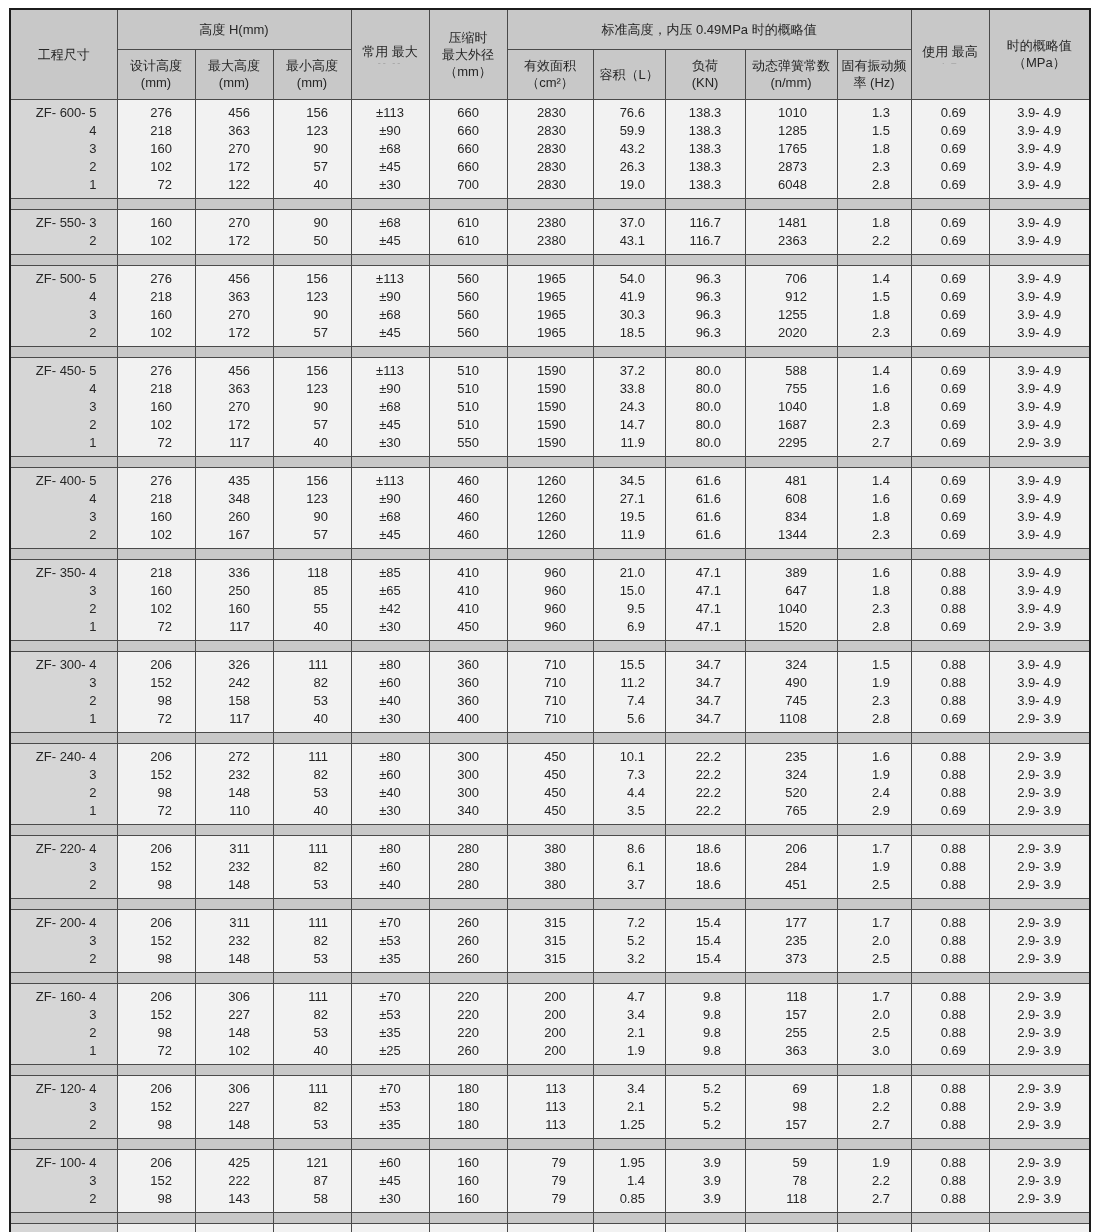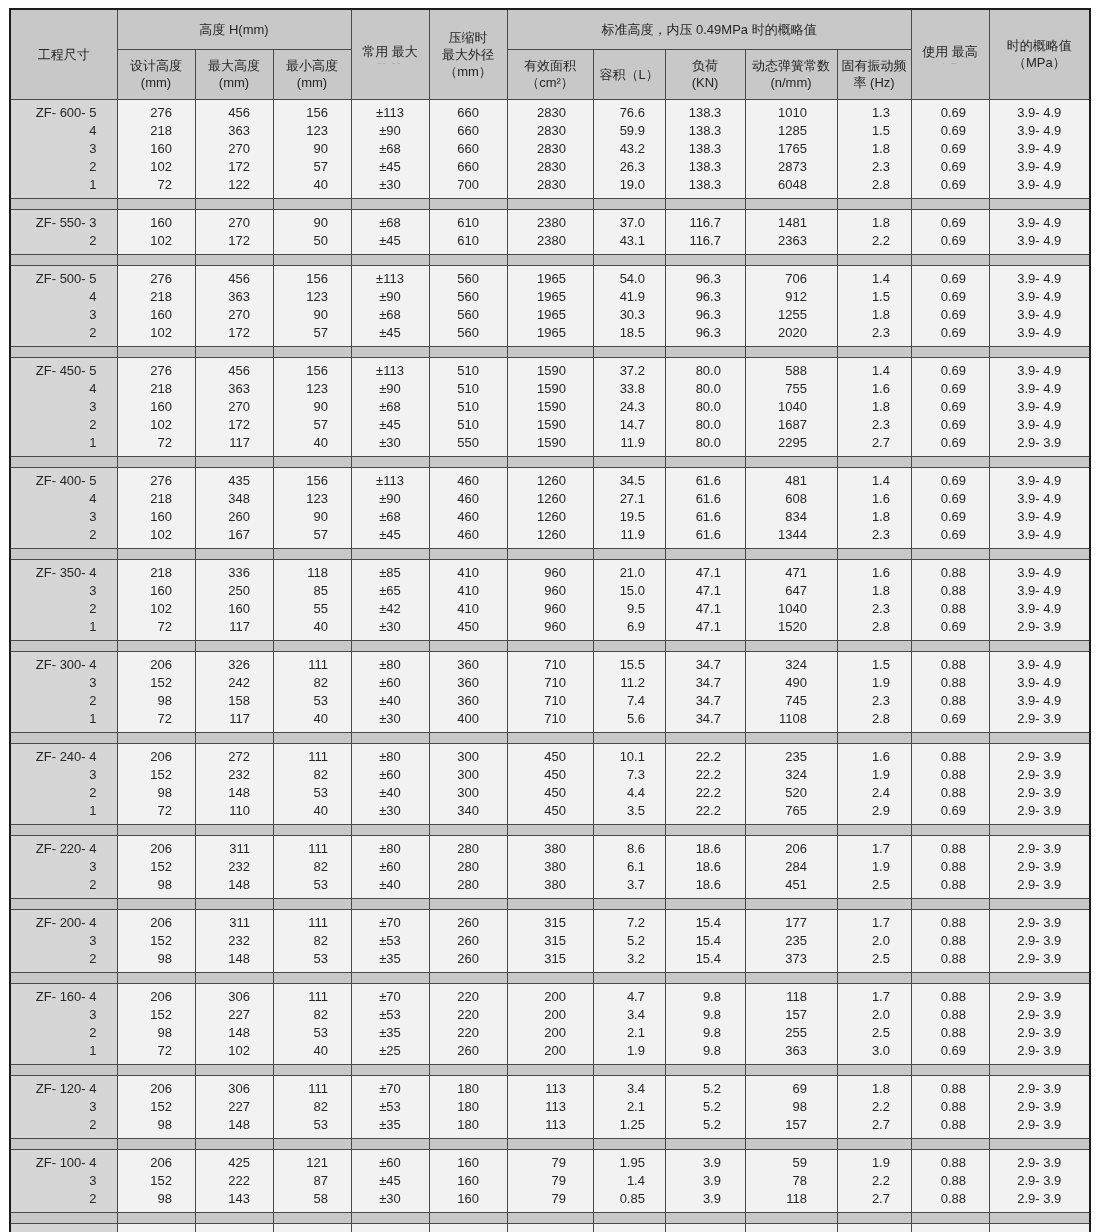--- a/index.html
+++ b/index.html
@@ -526,21 +526,21 @@
       <tr>
         <td class="c-model">ZF- 350- 4</td>
         <td class="c-num"><span class="v">218</span></td>
         <td class="c-num"><span class="v">336</span></td>
         <td class="c-num"><span class="v">118</span></td>
         <td class="c-mid">±85</td>
         <td class="c-mid">410</td>
         <td class="c-num"><span class="v">960</span></td>
         <td class="c-num"><span class="v">21.0</span></td>
         <td class="c-num"><span class="v">47.1</span></td>
-        <td class="c-num"><span class="v">471</span></td>
+        <td class="c-num"><span class="v">389</span></td>
         <td class="c-num"><span class="v">1.6</span></td>
         <td class="c-num"><span class="v">0.88</span></td>
         <td class="c-mid">3.9- 4.9</td>
       </tr>
       <tr>
         <td class="c-model">3</td>
         <td class="c-num"><span class="v">160</span></td>
         <td class="c-num"><span class="v">250</span></td>
         <td class="c-num"><span class="v">85</span></td>
         <td class="c-mid">±65</td>

